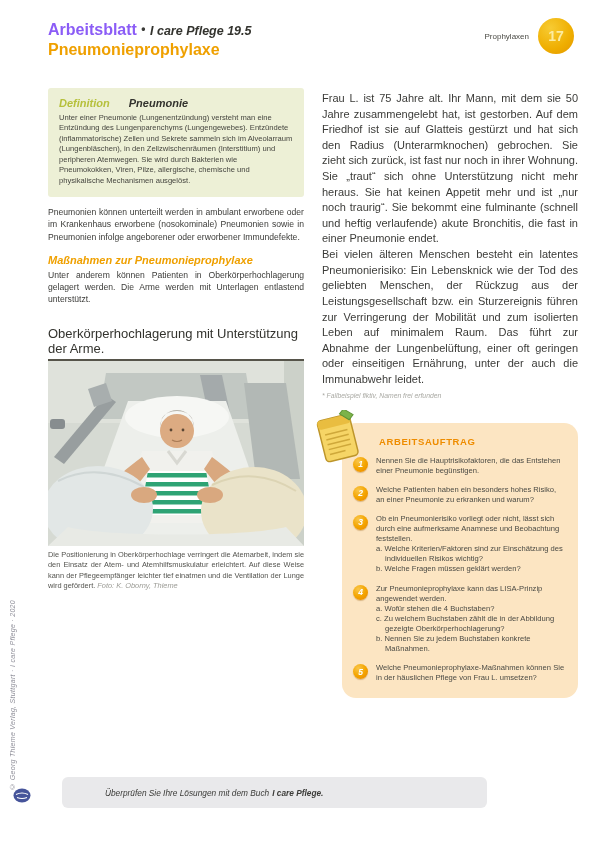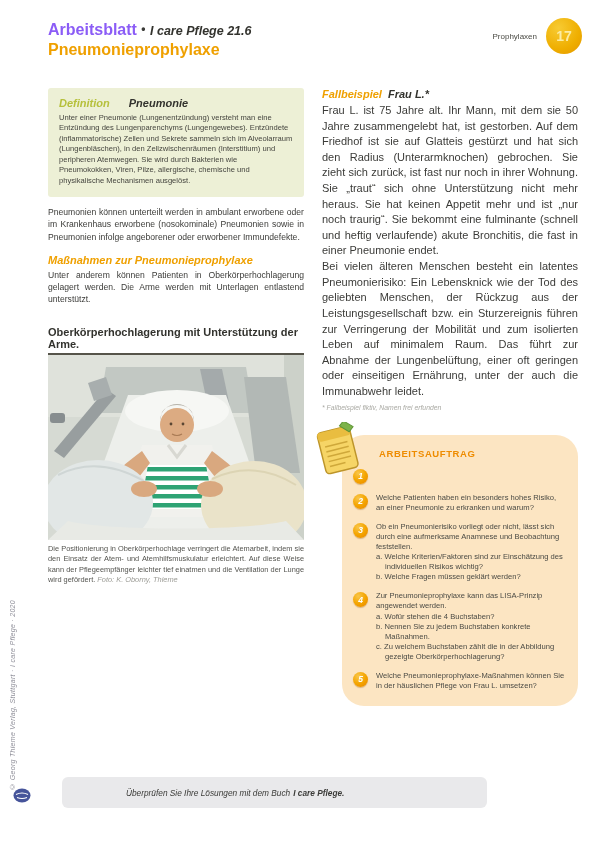--- a/index.html
+++ b/index.html
@@ -9,21 +9,21 @@
     font-family:"Liberation Sans", sans-serif; color:#3b3b38; overflow:hidden;
     margin:0 auto;
   }
   
   .header { position:absolute; top:20px; left:48px; }
   .h-line1 { font-size:16px; line-height:1.2; }
   .h-worksheet { color:#8b5cf6; font-weight:bold; }
   .h-sep { color:#3b3b38; font-weight:bold; font-size:12px; vertical-align:2px; }
   .h-bookref { color:#33332e; font-weight:bold; font-style:italic; font-size:12.5px; }
   .h-line2 { font-size:16px; font-weight:bold; color:#efa000; margin-top:2px; }
-  .chapter { position:absolute; top:18px; right:18px; display:flex; align-items:center; gap:9px;margin-left:31px; }
+  .chapter { position:absolute; top:18px; right:26px; display:flex; align-items:center; gap:9px;margin-left:31px; }
   .chapter-label { font-size:8px; color:#4a4a44; }
   .chapter-badge {
     width:36px; height:36px; border-radius:50%;
     background:radial-gradient(circle at 35% 28%, #f7cb33, #efae00 60%, #e39600);
     color:#fceca2; font-weight:bold; font-size:14px;
     display:flex; align-items:center; justify-content:center;
   }
   
   .columns { position:absolute; top:88px; left:48px; width:530px; display:flex; gap:18px; }
   .col { width:256px; }
@@ -31,34 +31,34 @@
   .def-box { background:#edf0d6; border-radius:3px; padding:9px 11px 11px 11px; }
   .def-title { font-size:11px; font-weight:bold; font-style:italic; }
   .def-label { color:#b6c03c; }
   .def-term  { color:#33332e; margin-left:16px; }
   .def-body  { font-size:7.6px; line-height:1.38; color:#45453f; margin-top:4px; }
   .para { font-size:8.6px; line-height:1.42; text-align:justify; margin-top:9px; }
   .sec-heading { font-size:11px; font-weight:bold; font-style:italic; color:#efa000; margin-top:11px; }
   .sec-text { font-size:8.6px; line-height:1.42; text-align:justify; margin-top:3px; }
   
   .figure { margin-top:20px; }
-  .fig-title { font-size:11px; font-weight:bold; color:#33332e; }
+  .fig-title { font-size:13px; font-weight:normal; color:#33332e; }
   .fig-rule { border-top:2px solid #56544a; margin-top:3px; }
   .fig-photo { display:block; width:256px; height:185px; }
   .fig-caption { font-size:7.4px; line-height:1.42; color:#53534e; margin-top:4px; text-align:justify; }
   .fig-credit { font-style:italic; color:#9b9b95; }
   
   .case-heading { font-size:11px; font-weight:bold; font-style:italic; }
   .case-label { color:#efa000; }
   .case-name  { color:#33332e; margin-left:3px; }
   .case-text { font-size:11px; line-height:1.42; text-align:justify; margin-top:3px; }
   .footnote { font-size:6.8px; font-style:italic; color:#a9a9a3; margin-top:4px; }
   
   .auftrag-wrap { position:relative; margin-top:24px; }
-  .auftrag-box { margin-left:20px; background:#fce5c2; border-radius:22px; padding:13px 13px 15px 11px; }
+  .auftrag-box { margin-left:20px; background:#fce5c2; border-radius:14px; padding:13px 13px 15px 11px; }
   .auftrag-title { color:#ee8c00; font-weight:bold; font-size:9.5px; letter-spacing:0.6px; margin-left:26px; }
   .auftrag-item { display:flex; gap:8px; margin-top:9px; }
   .num-circle {
     width:15px; height:15px; border-radius:50%; flex-shrink:0; margin-top:1px;
     background:radial-gradient(circle at 35% 28%, #f9c64a, #f4a500 50%, #e88500);
     color:#fff; font-weight:bold; font-size:8.5px; font-style:italic;
     display:flex; align-items:center; justify-content:center;
     box-shadow:0 1px 1px rgba(150,90,0,.35);
   }
   .item-body { font-size:7.6px; line-height:1.33; color:#4a4a44; }
@@ -68,35 +68,35 @@
   .side-credit {
     position:absolute; left:9px; bottom:61px;
     writing-mode:vertical-rl; transform:rotate(180deg);
     font-size:7px; font-style:italic; color:#8f8f99; letter-spacing:0.3px;
     white-space:nowrap;
   }
   .publisher-logo { position:absolute; left:13px; top:788px; }
   .check-box {
     position:absolute; left:62px; top:777px; width:425px; height:31px;
     background:#e9e9eb; border-radius:6px;
-    display:flex; align-items:center; padding-left:64px;
+    display:flex; align-items:center; padding-left:43px;
     font-size:8.3px; font-style:italic; color:#3b3b38;
   }
   .check-bold { font-weight:bold; margin-left:3px; }
 </style>
 </head>
 <body>
 
 <div class="page">
 
   <div class="header">
     <div class="h-line1">
       <span class="h-worksheet">Arbeitsblatt</span>
       <span class="h-sep">•</span>
-      <span class="h-bookref">I care Pflege 21.6</span>
+      <span class="h-bookref">I care Pflege 19.5</span>
     </div>
     <div class="h-line2">Pneumonieprophylaxe</div>
   </div>
   <div class="chapter">
     <span class="chapter-label">Prophylaxen</span>
     <span class="chapter-badge">17</span>
   </div>
 
   <div class="columns">
 
@@ -175,24 +175,20 @@
         </svg>
 
         <p class="fig-caption">
           <span>Die Positionierung in Oberkörperhochlage verringert die Atemarbeit, indem sie den Einsatz der Atem- und Atemhilfsmuskulatur erleichtert. Auf diese Weise kann der Pflegeempfänger leichter tief einatmen und die Ventilation der Lunge wird gefördert.</span>
           <span class="fig-credit">Foto: K. Oborny, Thieme</span>
         </p>
       </div>
     </div>
 
     <div class="col">
-      <div class="case-heading">
-        <span class="case-label">Fallbeispiel</span>
-        <span class="case-name">Frau L.*</span>
-      </div>
       <p class="case-text">Frau L. ist 75 Jahre alt. Ihr Mann, mit dem sie 50 Jahre zusammengelebt hat, ist gestorben. Auf dem Friedhof ist sie auf Glatteis gestürzt und hat sich den Radius (Unterarmknochen) gebrochen. Sie zieht sich zurück, ist fast nur noch in ihrer Wohnung. Sie „traut“ sich ohne Unterstützung nicht mehr heraus. Sie hat keinen Appetit mehr und ist „nur noch traurig“. Sie bekommt eine fulminante (schnell und heftig verlaufende) akute Bronchitis, die fast in einer Pneumonie endet.</p>
       <p class="case-text" style="margin-top:0;">Bei vielen älteren Menschen besteht ein latentes Pneumonierisiko: Ein Lebensknick wie der Tod des geliebten Menschen, der Rückzug aus der Leistungsgesellschaft bzw. ein Sturzereignis führen zur Verringerung der Mobilität und zum isolierten Leben auf minimalem Raum. Das führt zur Abnahme der Lungenbelüftung, einer oft geringen oder einseitigen Ernährung, unter der auch die Immunabwehr leidet.</p>
       <div class="footnote">* Fallbeispiel fiktiv, Namen frei erfunden</div>
 
       <div class="auftrag-wrap">
 
         <svg class="clipboard" width="48" height="54" viewBox="0 0 48 54" aria-hidden="true">
           <g transform="rotate(-14 24 27)">
             <rect x="7" y="7" width="33" height="42" rx="4" fill="#f6d566" stroke="#bd952a" stroke-width="1.5"></rect>
             <rect x="7" y="7" width="33" height="9" rx="3" fill="#e9bd40"></rect>
@@ -203,20 +199,21 @@
             <line x1="12" y1="42" x2="28" y2="42" stroke="#cfa83a" stroke-width="1.5"></line>
             <path d="M36,1 L44,9 L39,13 L31,5 Z" fill="#7cb34a" stroke="#5d9335" stroke-width="1"></path>
           </g>
         </svg>
 
         <div class="auftrag-box">
           <div class="auftrag-title">ARBEITSAUFTRAG</div>
 
           <div class="auftrag-item">
             <span class="num-circle">1</span>
+            <div class="item-body">Nennen Sie die Hauptrisikofaktoren, die das Entstehen einer Pneumonie begünstigen.</div>
           </div>
 
           <div class="auftrag-item">
             <span class="num-circle">2</span>
             <div class="item-body">Welche Patienten haben ein besonders hohes Risiko, an einer Pneumonie zu erkranken und warum?</div>
           </div>
 
           <div class="auftrag-item">
             <span class="num-circle">3</span>
             <div class="item-body">
@@ -224,22 +221,22 @@
               <div class="subitem">a. Welche Kriterien/Faktoren sind zur Einschätzung des individuellen Risikos wichtig?</div>
               <div class="subitem">b. Welche Fragen müssen geklärt werden?</div>
             </div>
           </div>
 
           <div class="auftrag-item">
             <span class="num-circle">4</span>
             <div class="item-body">
               <div>Zur Pneumonieprophylaxe kann das LISA-Prinzip angewendet werden.</div>
               <div class="subitem">a. Wofür stehen die 4 Buchstaben?</div>
+              <div class="subitem">c. Zu welchem Buchstaben zählt die in der Abbildung gezeigte Oberkörperhochlagerung?</div>
               <div class="subitem">b. Nennen Sie zu jedem Buchstaben konkrete Maßnahmen.</div>
-              <div class="subitem">c. Zu welchem Buchstaben zählt die in der Abbildung gezeigte Oberkörperhochlagerung?</div>
             </div>
           </div>
 
           <div class="auftrag-item">
             <span class="num-circle">5</span>
             <div class="item-body">Welche Pneumonieprophylaxe-Maßnahmen können Sie in der häuslichen Pflege von Frau L. umsetzen?</div>
           </div>
         </div>
       </div>
     </div>

